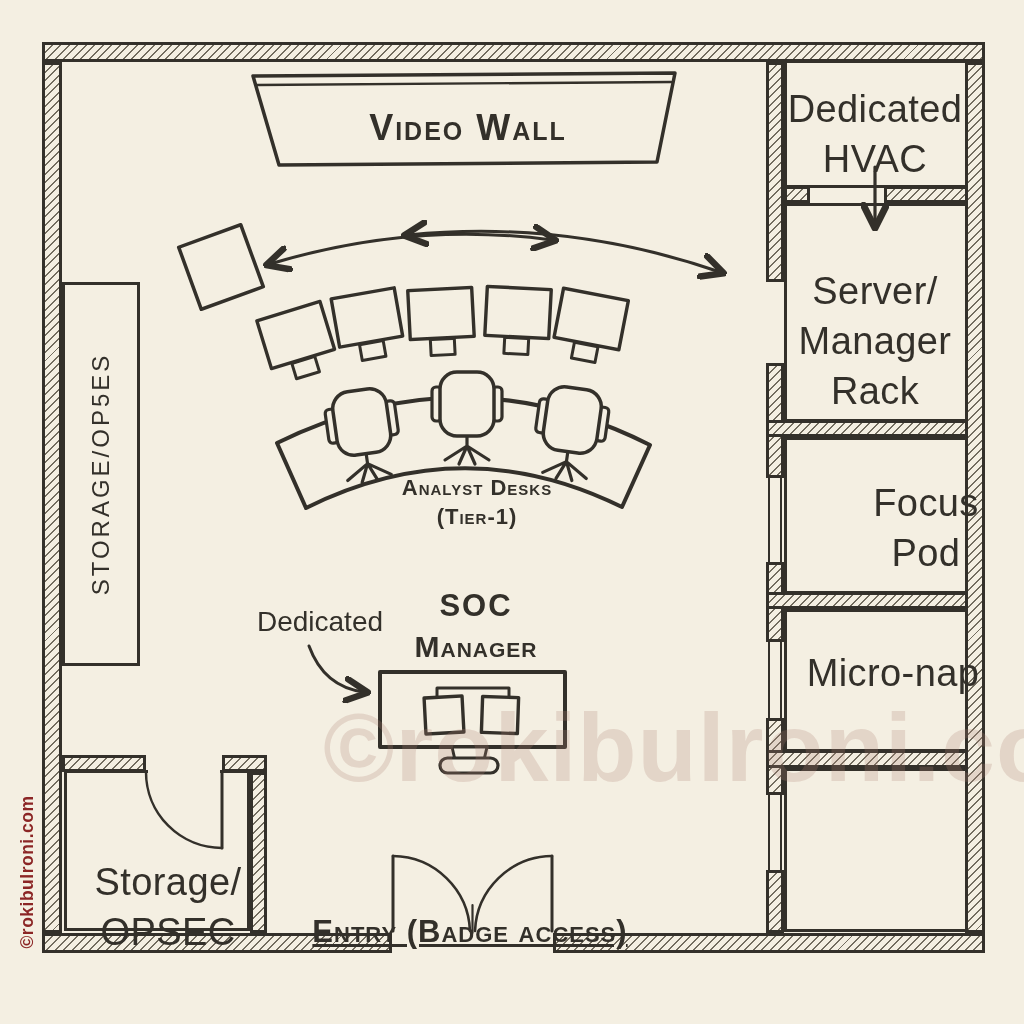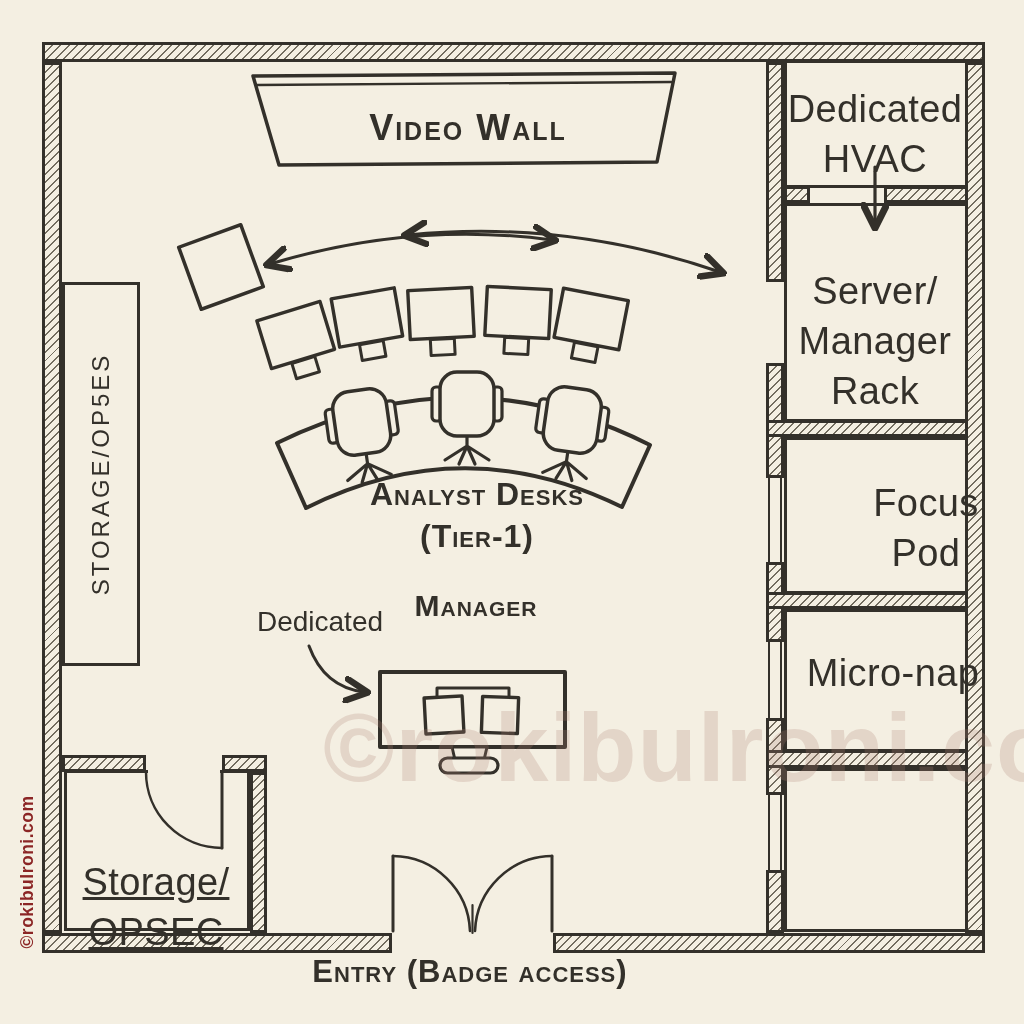--- a/index.html
+++ b/index.html
@@ -8,21 +8,21 @@
   .wall{position:absolute;box-sizing:border-box;border:3px solid #33302a;background-color:#f4efe2;
         background-image:repeating-linear-gradient(135deg,rgba(82,76,62,0) 0 4.6px,rgba(82,76,62,0.8) 4.6px 6px);}
   .jamb{position:absolute;box-sizing:border-box;border-left:2.5px solid #33302a;border-right:2.5px solid #33302a;}
   .roombox{position:absolute;box-sizing:border-box;border:3px solid #33302a;}
   .eraser{position:absolute;background:#f4efe2;}
   svg.overlay{position:absolute;left:0;top:0;z-index:6;}
   .lbl{position:absolute;z-index:8;text-align:center;color:#33302a;line-height:1.32;transform:translateX(-50%);white-space:nowrap;}
   .sc{font-variant:small-caps;}
   .room-lbl{font-size:38px;font-weight:500;letter-spacing:.4px;}
   .vw-lbl{font-size:36px;font-weight:600;letter-spacing:2px;}
-  .analyst-lbl{font-size:32px;font-weight:600;letter-spacing:1px;text-align:center;}
+  .analyst-lbl{font-size:22px;font-weight:600;letter-spacing:1px;text-align:center;}
   .entry-lbl{font-size:31px;font-weight:600;letter-spacing:1px;}
   .soc1{font-size:31px;font-weight:600;letter-spacing:2px;}
   .soc2{font-size:30px;font-weight:600;letter-spacing:1px;}
   .ergo-lbl{font-size:28px;font-weight:500;}
   .rot-lbl{position:absolute;z-index:8;font-size:24px;font-weight:500;letter-spacing:3px;color:#33302a;
            transform:translate(-50%,-50%) rotate(-90deg);white-space:nowrap;}
   .wm-h{position:absolute;z-index:9;font-size:97px;font-weight:700;letter-spacing:1px;
         color:rgba(176,128,116,0.24);white-space:nowrap;}
   .wm-v{position:absolute;z-index:9;font-size:17.5px;font-weight:700;letter-spacing:.5px;color:#8b2525;
         transform:translate(-50%,-50%) rotate(-90deg);white-space:nowrap;}
@@ -188,28 +188,29 @@
   </div>
 
   <div class="rot-lbl" style="left:101px;top:474px;">STORAGE/OP5ES</div>
 
   <div class="lbl analyst-lbl sc" style="left:477px;top:473px;">
     <div>Analyst Desks</div>
     <div>(Tier-1)</div>
   </div>
 
   <div class="lbl" style="left:476px;top:586px;">
+    <div class="soc1">SOC</div>
     <div class="soc2 sc">Manager</div>
   </div>
 
   <div class="lbl ergo-lbl" style="left:320px;top:604px;">Dedicated</div>
 
-  <div class="lbl room-lbl" style="left:156px;top:857px;text-decoration:underline;">
+  <div class="lbl room-lbl" style="left:168px;top:857px;">
     <div>Storage/</div>
     <div>OPSEC</div>
   </div>
 
-  <div class="lbl entry-lbl sc" style="left:470px;top:952px;">Entry (Badge access)</div>
+  <div class="lbl entry-lbl sc" style="left:470px;top:912px;text-decoration:underline;">Entry (Badge access)</div>
 
   <div class="wm-h" style="left:323px;top:692px;">©rokibulroni.com</div>
   <div class="wm-v" style="left:27px;top:872px;">©rokibulroni.com</div>
 
 </div>
 
 </body></html>

